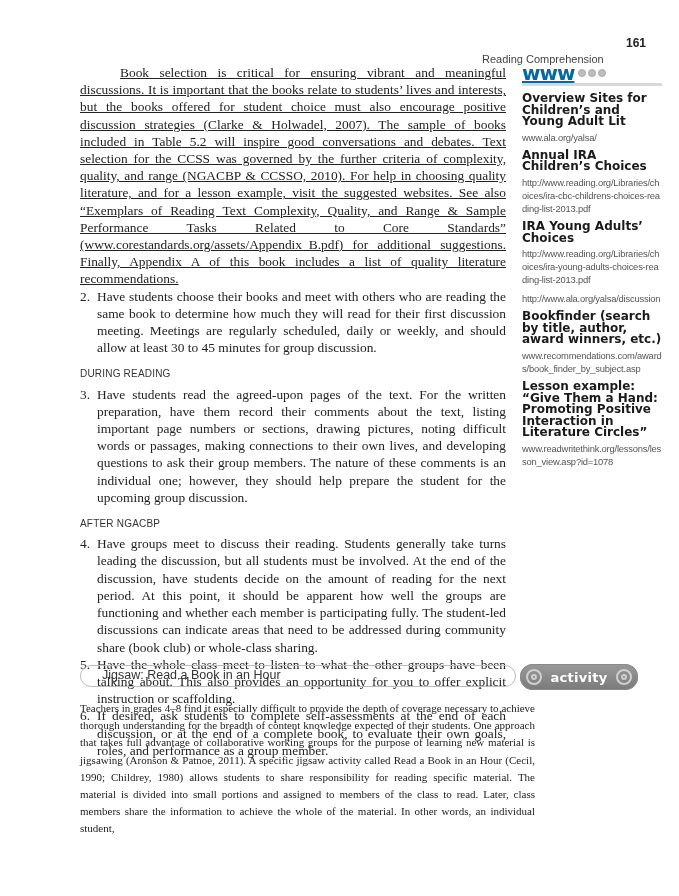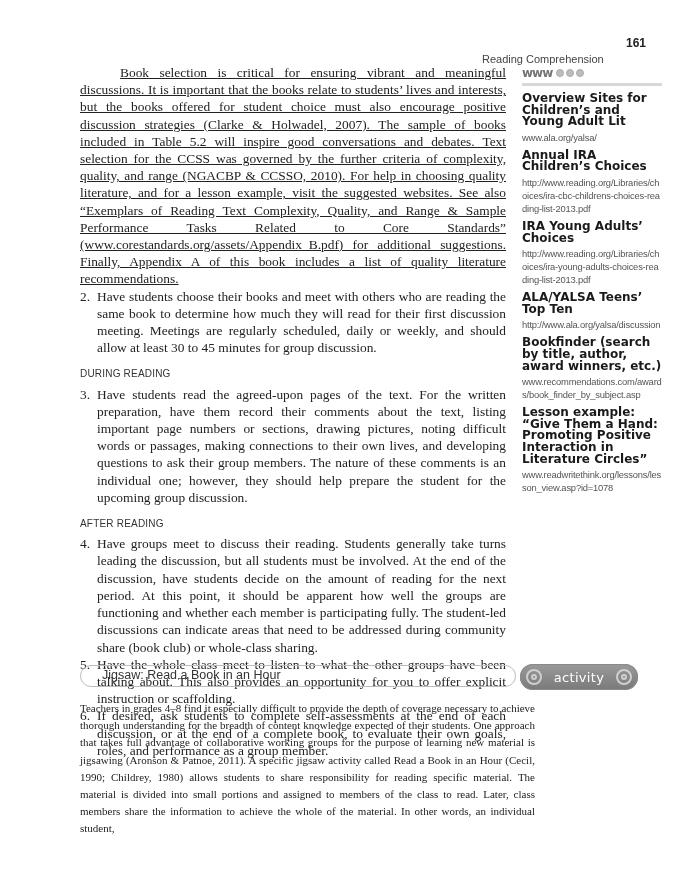--- a/index.html
+++ b/index.html
@@ -14,37 +14,37 @@
   .main { position: absolute; left: 80px; top: 64px; width: 426px; font-size: 13.4px; line-height: 17.2px; text-align: justify; }
   .main p { margin: 0; text-decoration: underline; }
   .indent { text-indent: 40px; }
   ol.steps { margin: 0; padding: 0; list-style: none; }
   ol.steps li { position: relative; padding-left: 17px; margin: 0; }
   ol.steps li .num { position: absolute; left: 0; top: 0; }
   .subhead { font-size: 10px; letter-spacing: 0.2px; color: #333; margin: 9px 0 3px -12px; }
 
   .sidebar { position: absolute; left: 522px; top: 66px; width: 140px; }
   .www-logo { display: flex; align-items: center; height: 14px; }
-  .www-text { font-family: "DejaVu Sans", sans-serif; font-weight: bold; font-size: 12px; color: #737373; letter-spacing: -1px; line-height: 14px; }
+  .www-text { font-family: "DejaVu Sans", sans-serif; font-weight: bold; font-size: 20px; color: #0369a1; letter-spacing: -1px; line-height: 14px; text-decoration: underline; }
   .dot { width: 8px; height: 8px; border-radius: 50%; background: #bdbdbd; margin-left: 2px; border: 1px solid #aaa; box-sizing: border-box; }
   .www-rule { height: 3px; background: #d8d8d8; margin: 3px 0 7px 0; width: 140px; }
   .sb-item { margin-bottom: 6px; }
   .sb-head { font-family: "DejaVu Sans", sans-serif; font-weight: bold; font-size: 12px; line-height: 11.6px; color: #1a1a1a; margin-bottom: 3px; }
   .sb-url { font-family: "Liberation Sans", sans-serif; font-size: 9.4px; line-height: 13px; color: #555; letter-spacing: -0.2px; }
   .sb-url + .sb-url { margin-top: 3px; }
 
   .activity-bar { position: absolute; left: 80px; top: 665px; width: 440px; height: 24px; }
   .activity-pill { position: absolute; left: 0; top: 0; width: 436px; height: 22px; border: 1px solid #bcbcbc; border-radius: 12px; box-sizing: border-box; }
   .activity-title { position: absolute; left: 22px; top: 3px; font-size: 12.5px; color: #333; }
   .activity-badge { position: absolute; left: 520px; top: 664px; width: 118px; height: 26px; border-radius: 13px; background: linear-gradient(#9a9a9a, #7a7a7a); display: flex; align-items: center; justify-content: center; box-shadow: 0 0 0 1px #8a8a8a inset; }
   .badge-ring { width: 16px; height: 16px; border-radius: 50%; border: 2px solid #cfcfcf; box-sizing: border-box; position: absolute; top: 5px; display: flex; align-items: center; justify-content: center; }
   .badge-ring::after { content: ""; width: 6px; height: 6px; border-radius: 50%; border: 2px solid #cfcfcf; box-sizing: border-box; }
   .badge-ring.left { left: 6px; }
   .badge-ring.right { right: 6px; }
-  .badge-text { font-family: "DejaVu Sans", sans-serif; font-weight: normal; font-size: 13px; color: #ffffff; letter-spacing: 0.3px; }
+  .badge-text { font-family: "DejaVu Sans", sans-serif; font-weight: bold; font-size: 13px; color: #ffffff; letter-spacing: 0.3px; }
 
   .bottom-text { position: absolute; left: 80px; top: 700px; width: 455px; font-size: 11px; line-height: 17.2px; text-align: justify; }
   .bottom-text p { margin: 0; }
 </style>
 </head>
 <body>
 
 <div class="running-head sans">
   <span class="title">Reading Comprehension</span>
   <span class="pnum">161</span>
@@ -55,21 +55,21 @@
   <ol class="steps">
     <li><span class="num">2.</span><span>Have students choose their books and meet with others who are reading the same book to determine how much they will read for their first discussion meeting. Meetings are regularly scheduled, daily or weekly, and should allow at least 30 to 45 minutes for group discussion.</span></li>
   </ol>
   <div style="padding-left:12px;">
     <div class="subhead sans">DURING READING</div>
   </div>
   <ol class="steps">
     <li><span class="num">3.</span><span>Have students read the agreed-upon pages of the text. For the written preparation, have them record their comments about the text, listing important page numbers or sections, drawing pictures, noting difficult words or passages, making connections to their own lives, and developing questions to ask their group members. The nature of these comments is an individual one; however, they should help prepare the student for the upcoming group discussion.</span></li>
   </ol>
   <div style="padding-left:12px;">
-    <div class="subhead sans">AFTER READING</div>
+    <div class="subhead sans">AFTER NGACBP</div>
   </div>
   <ol class="steps">
     <li><span class="num">4.</span><span>Have groups meet to discuss their reading. Students generally take turns leading the discussion, but all students must be involved. At the end of the discussion, have students decide on the amount of reading for the next period. At this point, it should be apparent how well the groups are functioning and whether each member is participating fully. The student-led discussions can indicate areas that need to be addressed during community share (book club) or whole-class sharing.</span></li>
     <li><span class="num">5.</span><span>Have the whole class meet to listen to what the other groups have been talking about. This also provides an opportunity for you to offer explicit instruction or scaffolding.</span></li>
     <li><span class="num">6.</span><span>If desired, ask students to complete self-assessments at the end of each discussion, or at the end of a complete book, to evaluate their own goals, roles, and performance as a group member.</span></li>
   </ol>
 </div>
 
 <div class="sidebar">
   <div class="www-logo">
@@ -86,21 +86,20 @@
   </div>
   <div class="sb-item">
     <div class="sb-head">Annual IRA Children’s Choices</div>
     <div class="sb-url" style="word-break:break-all;">http://www.reading.org/Libraries/choices/ira-cbc-childrens-choices-reading-list-2013.pdf</div>
   </div>
   <div class="sb-item">
     <div class="sb-head">IRA Young Adults’ Choices</div>
     <div class="sb-url" style="word-break:break-all;">http://www.reading.org/Libraries/choices/ira-young-adults-choices-reading-list-2013.pdf</div>
   </div>
   <div class="sb-item">
-    <div class="sb-head">ALA/YALSA Teens’ Top Ten</div>
     <div class="sb-url" style="word-break:break-all;">http://www.ala.org/yalsa/discussion</div>
   </div>
   <div class="sb-item">
     <div class="sb-head">Bookfinder (search by title, author, award winners, etc.)</div>
     <div class="sb-url" style="word-break:break-all;">www.recommendations.com/awards/book_finder_by_subject.asp</div>
   </div>
   <div class="sb-item">
     <div class="sb-head">Lesson example: “Give Them a Hand: Promoting Positive Interaction in Literature Circles”</div>
     <div class="sb-url" style="word-break:break-all;">www.readwritethink.org/lessons/lesson_view.asp?id=1078</div>
   </div>

